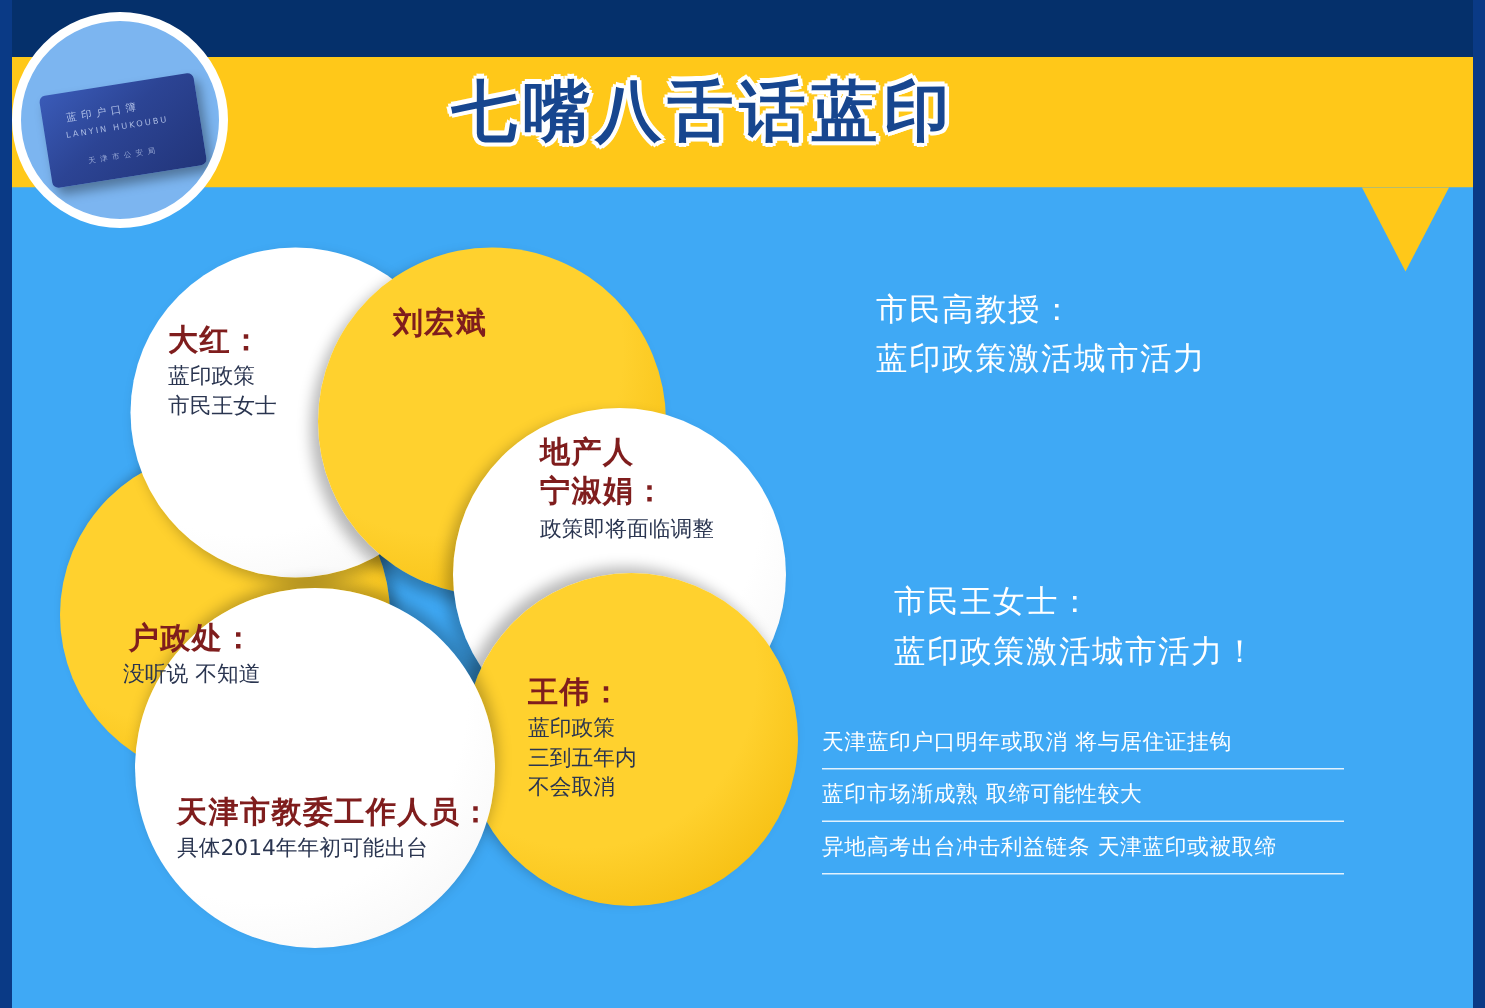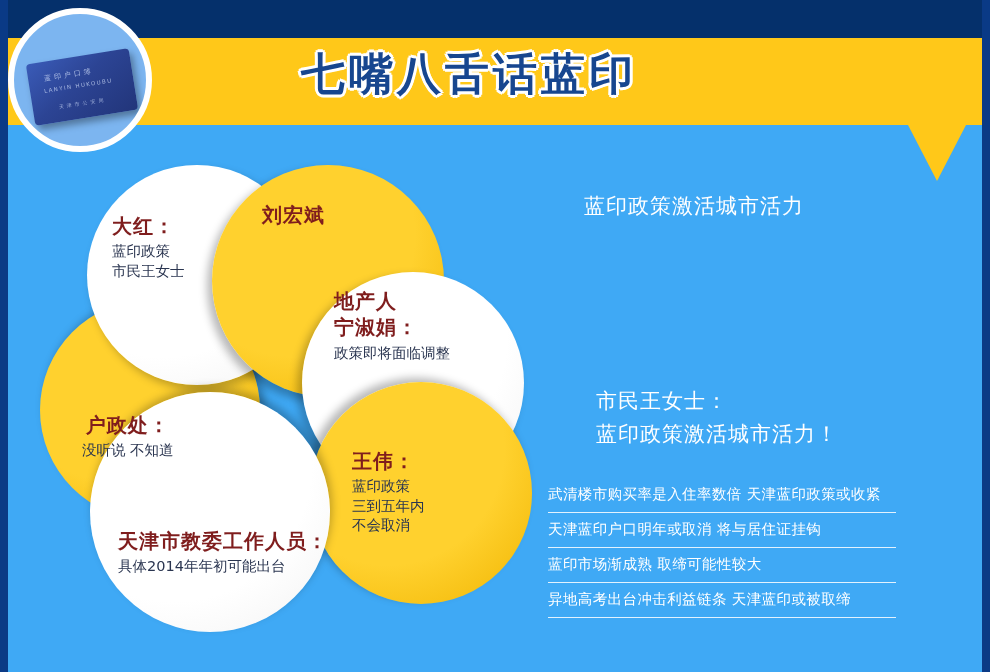--- a/index.html
+++ b/index.html
@@ -245,21 +245,21 @@
       <span class="pdesc">
         <span>蓝印政策</span>
         <span>市民王女士</span>
       </span>
     </div>
 
     <div class="ptxt" style="left:232px; top:42px;">
       <span class="pname">刘宏斌</span>
     </div>
 
-    <div class="ptxt" style="left:304px; top:128px;">
+    <div class="ptxt" style="left:330px; top:128px;">
       <span class="pname">地产人</span>
       <span class="pname">宁淑娟：</span>
       <span class="pdesc">
         <span>政策即将面临调整</span>
       </span>
     </div>
 
     <div class="ptxt" style="left:322px; top:288px;">
       <span class="pname">王伟：</span>
       <span class="pdesc">
@@ -279,29 +279,29 @@
     <div class="ptxt" style="left:52px; top:252px;text-align:center;">
       <span class="pname">户政处：</span>
       <span class="pdesc">
         <span>没听说 不知道</span>
       </span>
     </div>
 
   </div>
 
   <div class="quote" id="quote-top">
+    <span>市民高教授：</span>
     <span>蓝印政策激活城市活力</span>
   </div>
 
 
   <div class="quote" id="quote-bot">
     <span>市民王女士：</span>
     <span>蓝印政策激活城市活力！</span>
   </div>
 
   <div class="newslist">
-    <div class="news-item">武清楼市购买率是入住率数倍 天津蓝印政策或收紧</div>
     <div class="news-item">天津蓝印户口明年或取消 将与居住证挂钩</div>
     <div class="news-item">蓝印市场渐成熟 取缔可能性较大</div>
     <div class="news-item">异地高考出台冲击利益链条 天津蓝印或被取缔</div>
   </div>
 
 </div>
 
 </body></html>

